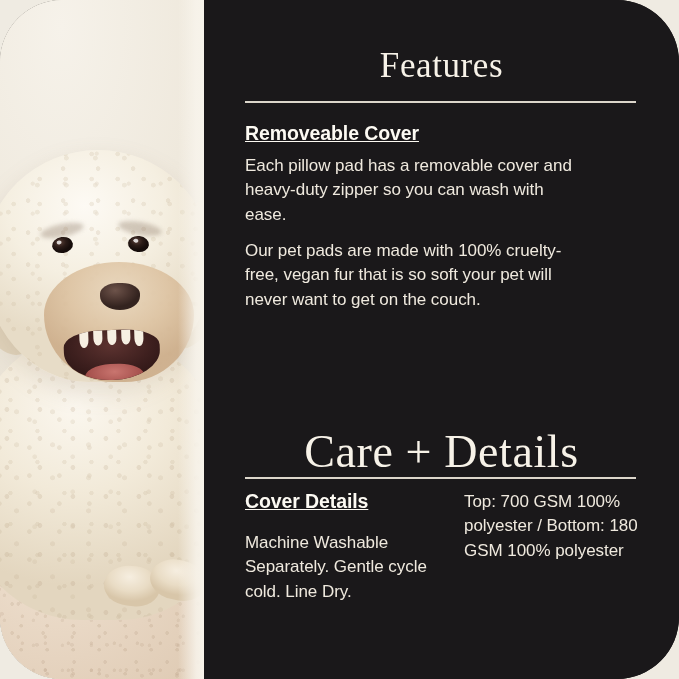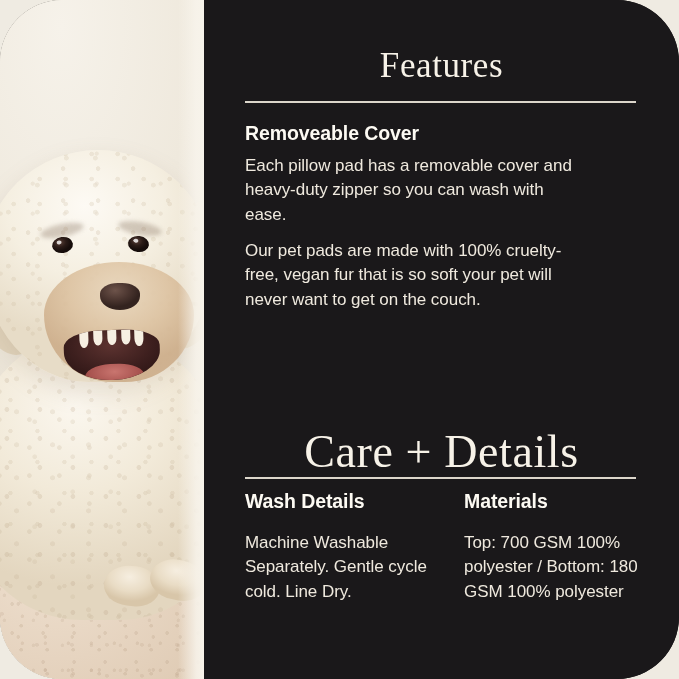--- a/index.html
+++ b/index.html
@@ -297,20 +297,21 @@
   }
   #rule-features { top: 101px; }
   #rule-care { top: 477px; }
 
   .sub-head {
     font-family: "Liberation Sans", sans-serif;
     font-weight: 700;
     font-size: 19.5px;
     color: #fdfaf3;
     letter-spacing: -.1px;
+    text-decoration: underline;
   }
 
   .body-text {
     font-family: "Liberation Sans", sans-serif;
     font-weight: 400;
     font-size: 17px;
     line-height: 1.43;
     color: #efe9de;
     letter-spacing: -.05px;
   }
@@ -395,25 +396,24 @@
 
       <div class="feature-block" id="feature-cruelty-free">
         <span class="body-text">Our pet pads are made with 100% cruelty-free, vegan fur that is so soft your pet will never want to get on the couch.</span>
       </div>
 
       <div class="section-title" id="care-title">Care + Details</div>
       <div class="rule" id="rule-care"></div>
 
       <div id="care-columns">
         <div class="care-col" id="col-wash">
-          <span class="sub-head">Wash Details</span>
+          <span class="sub-head">Cover Details</span>
           <span class="body-text">Machine Washable Separately. Gentle cycle cold. Line Dry.</span>
         </div>
 
         <div class="care-col" id="col-materials">
-          <span class="sub-head">Materials</span>
           <span class="body-text">Top: 700 GSM 100% polyester / Bottom: 180 GSM 100% polyester</span>
         </div>
       </div>
 
     </div>
   </div>
 </div>
 
 </body></html>

